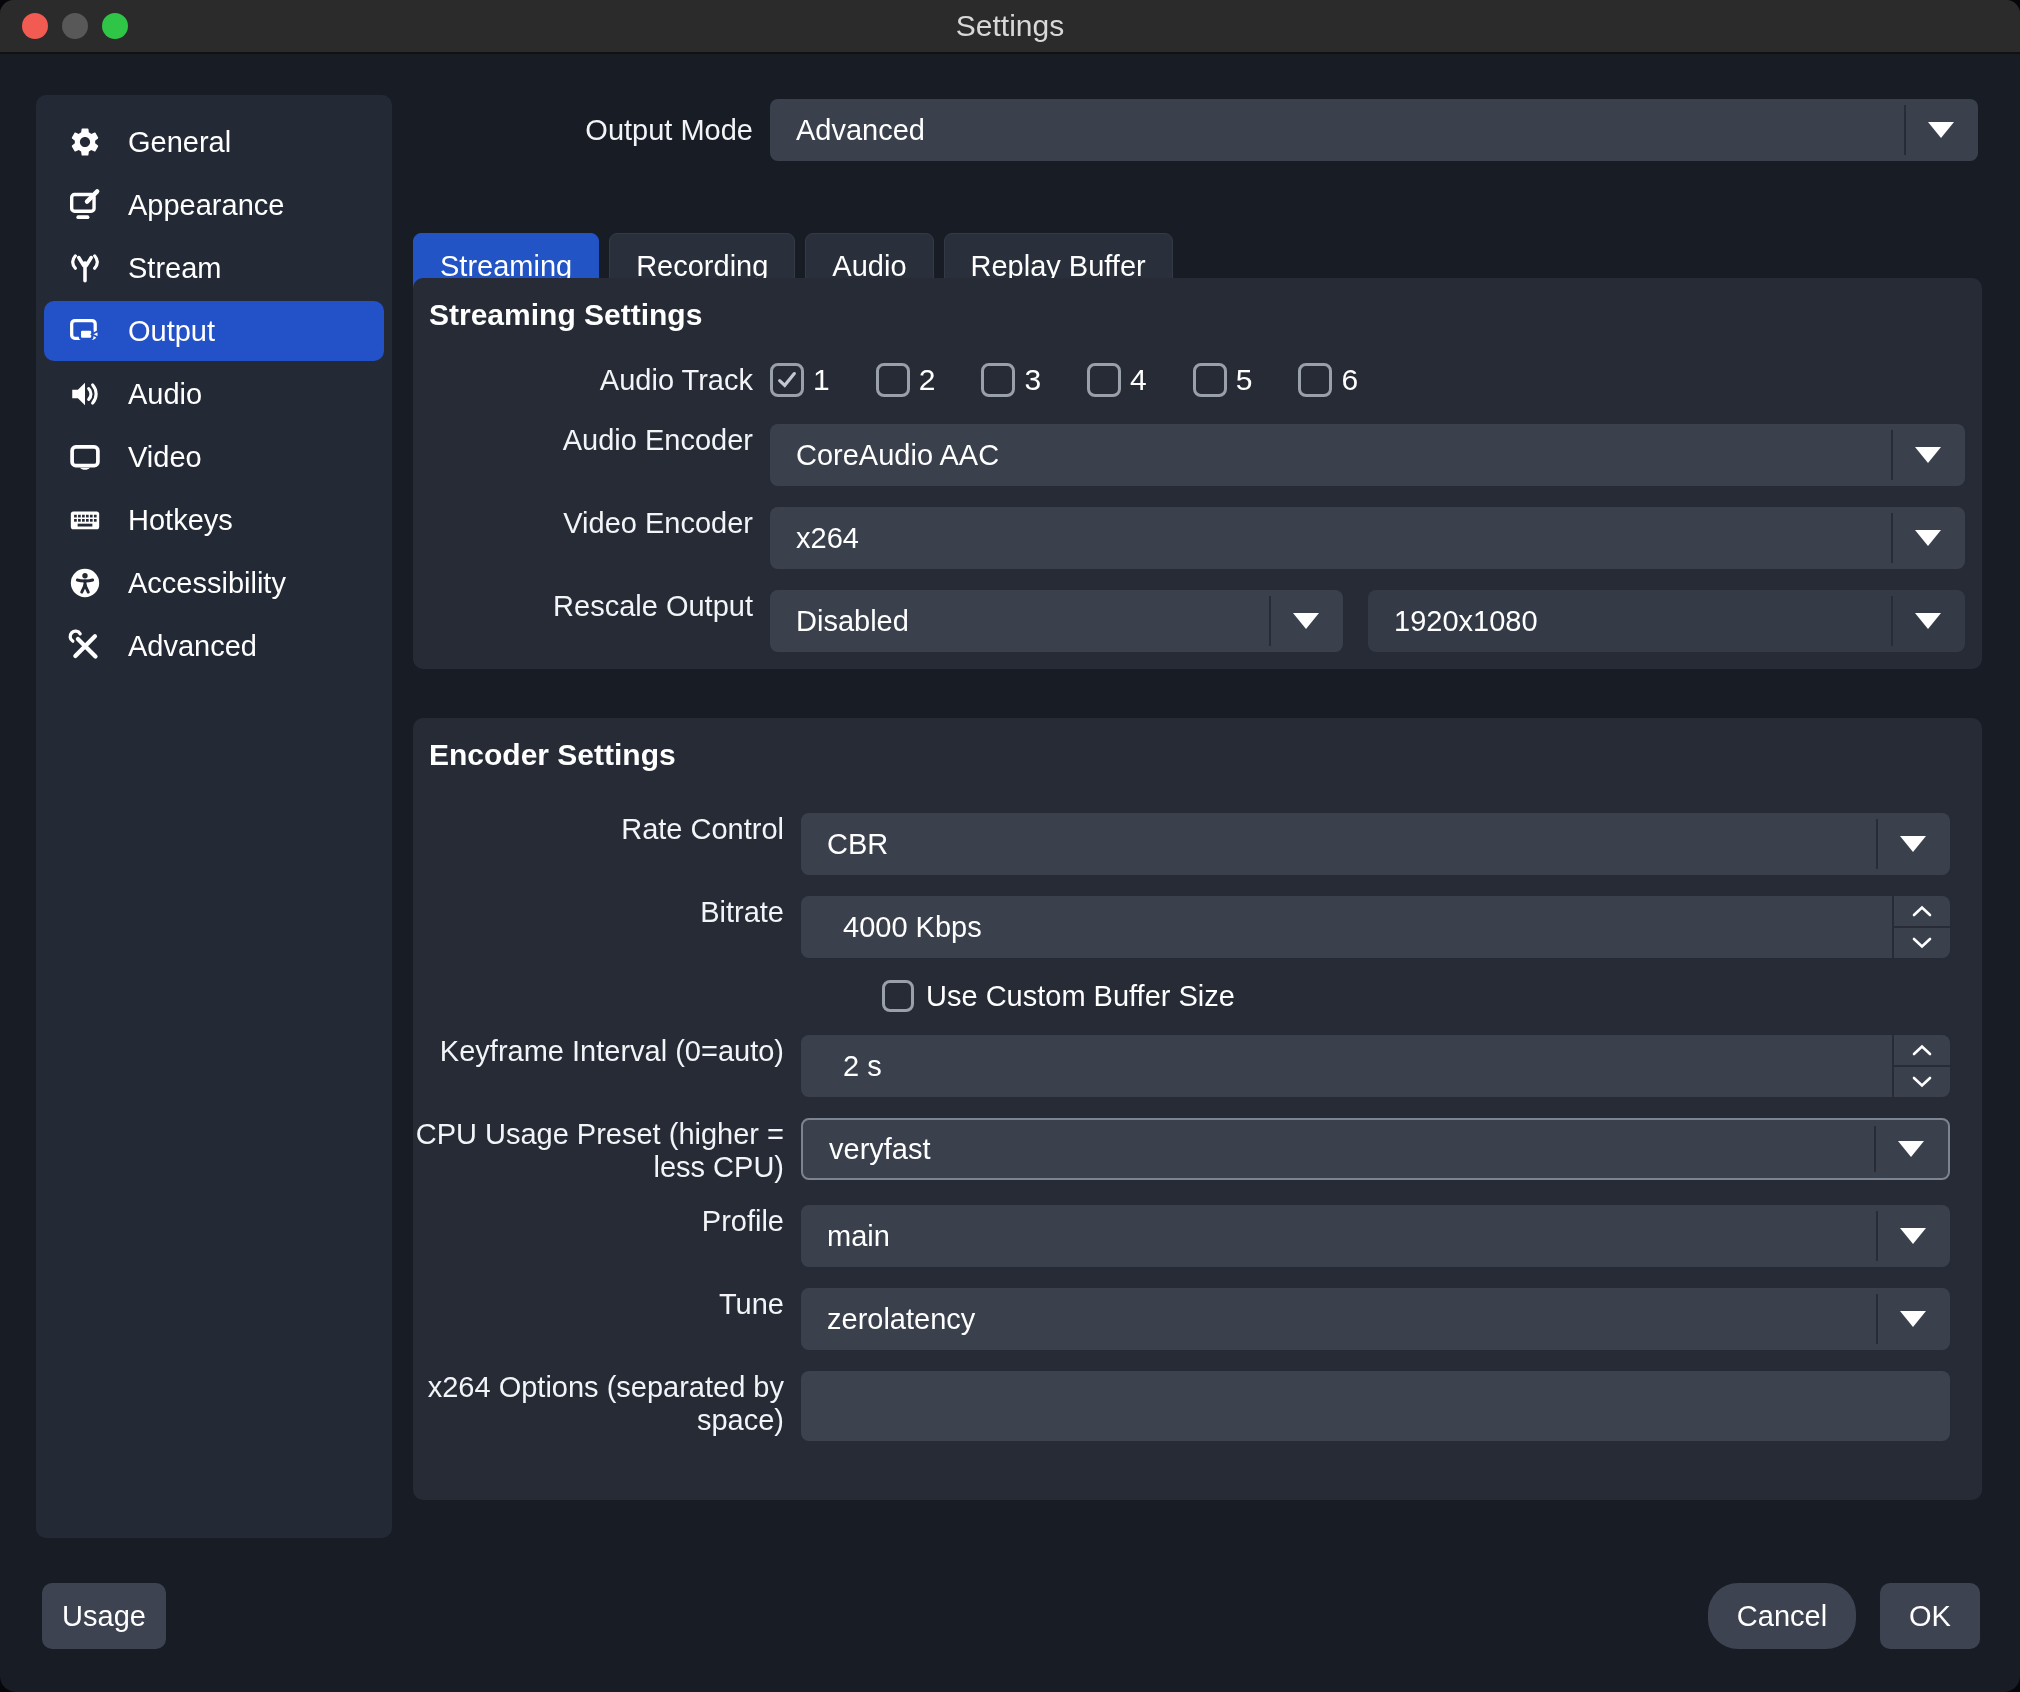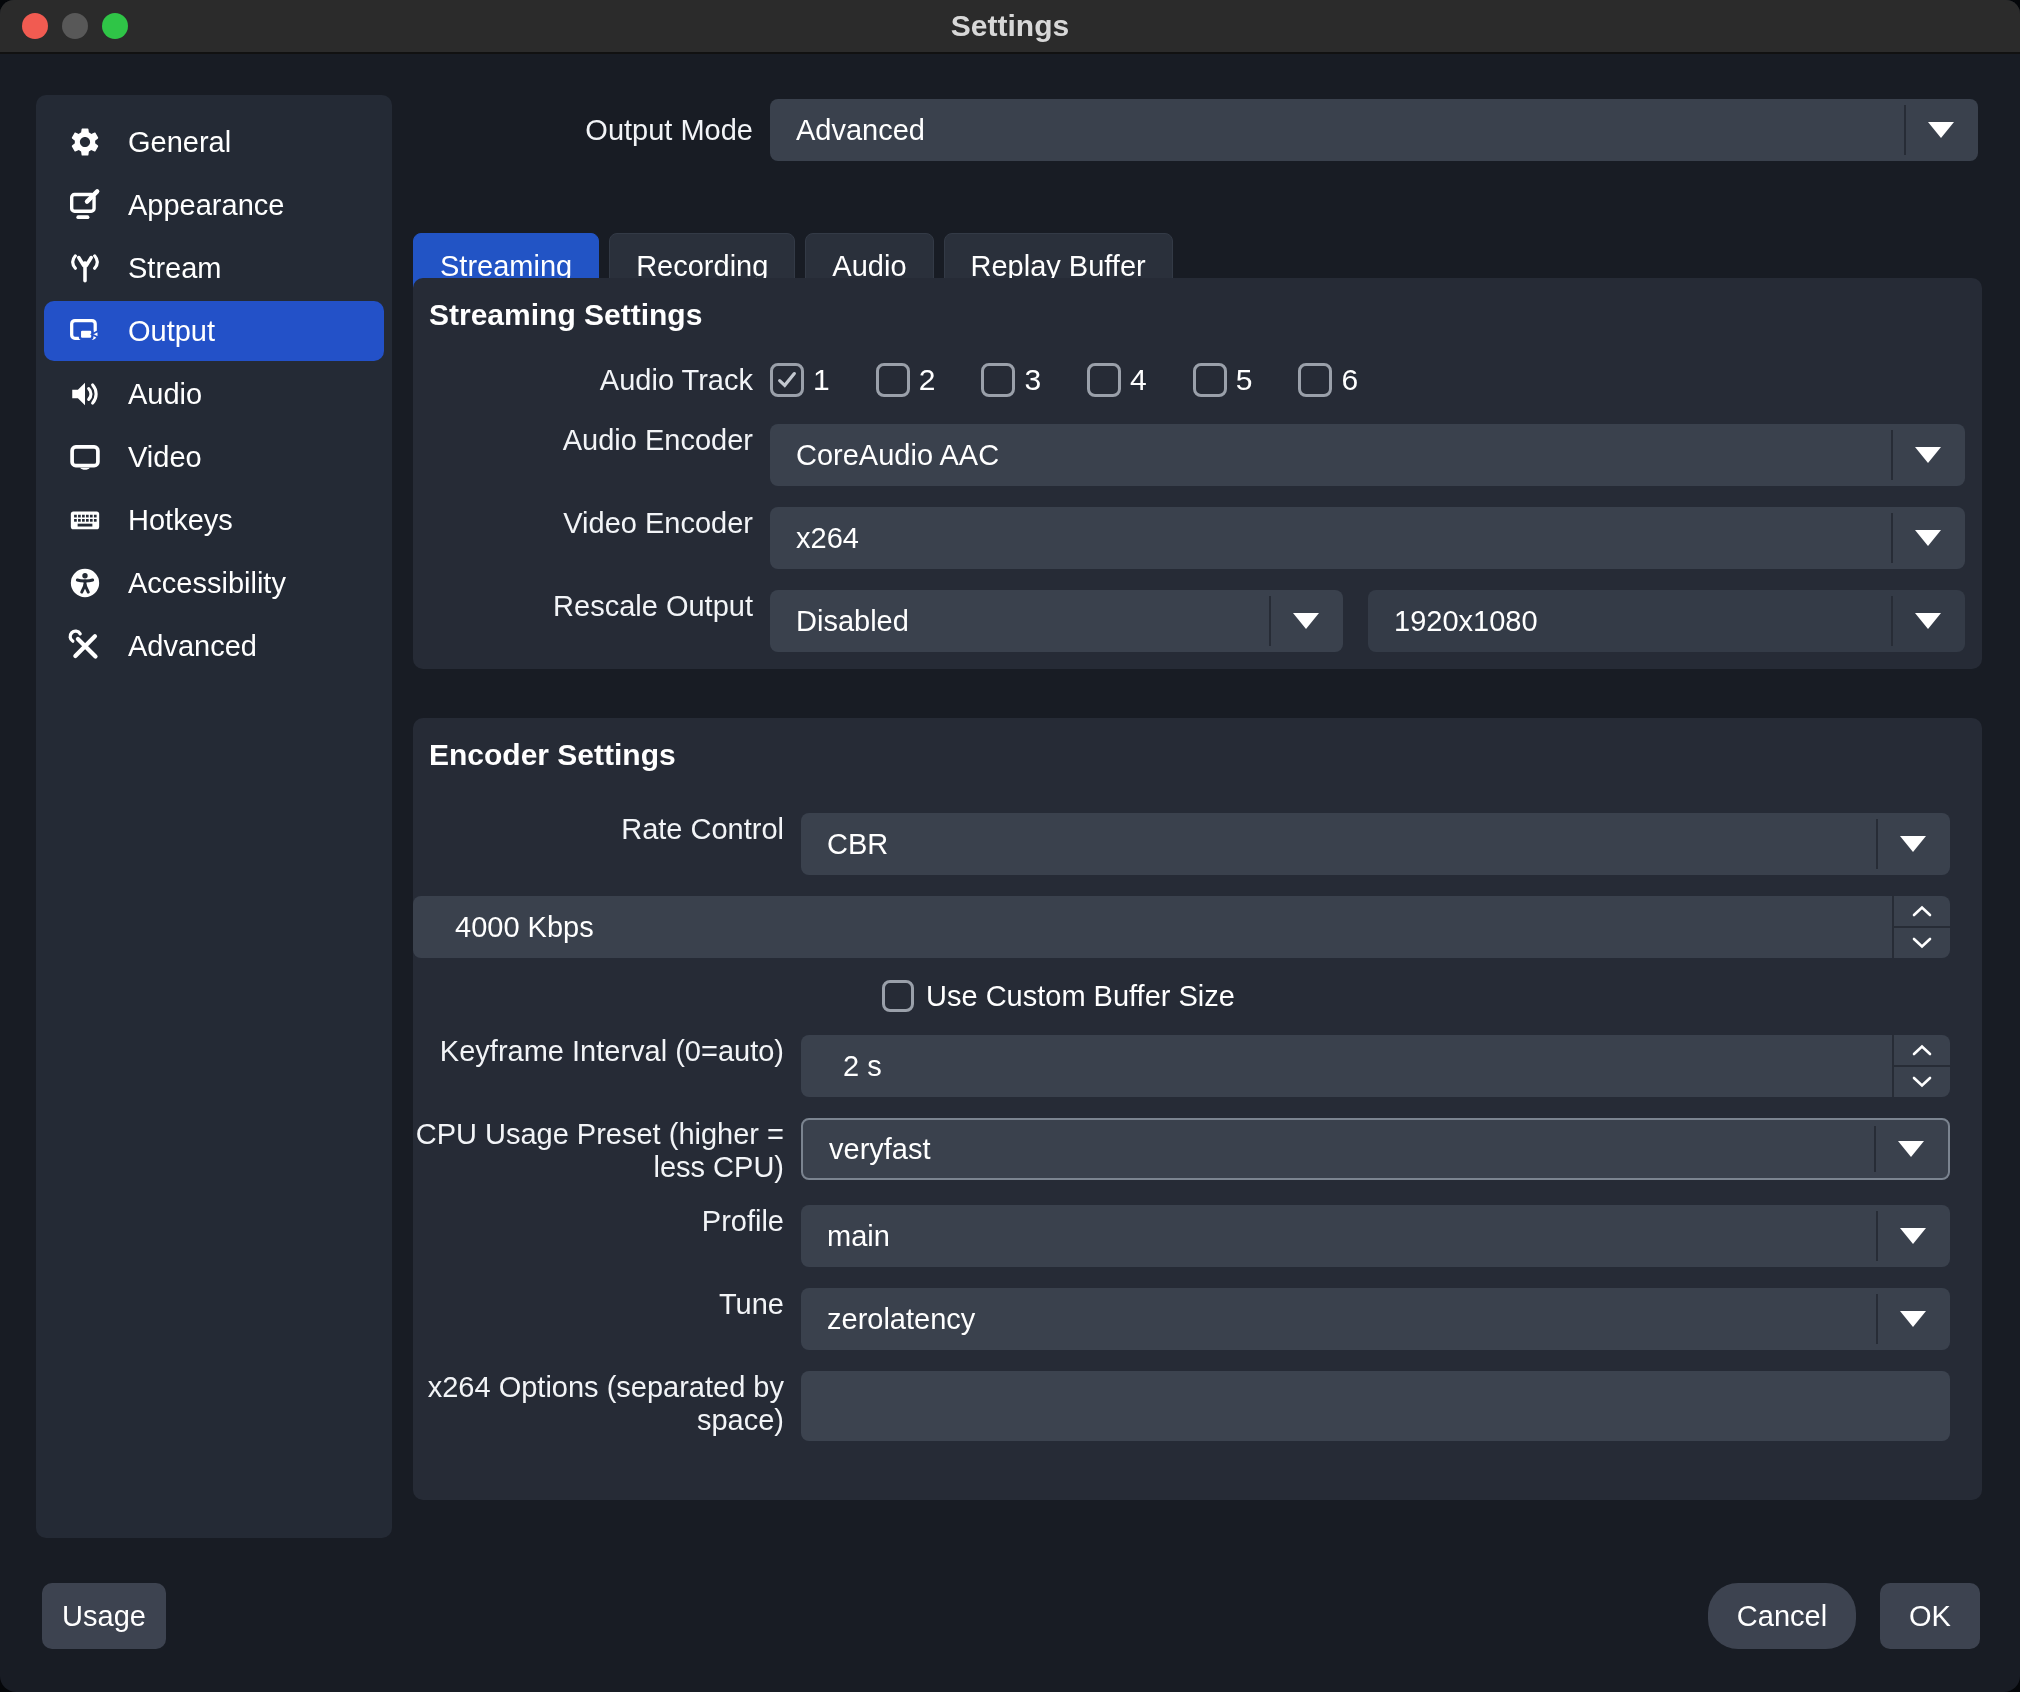--- a/index.html
+++ b/index.html
@@ -3,21 +3,21 @@
 <meta charset="utf-8">
 <style>
   html,body{margin:0;padding:0;background:#05070a;}
   body{width:2020px;height:1692px;position:relative;font-family:"Liberation Sans",sans-serif;
        -webkit-font-smoothing:antialiased;color:#fff;overflow:hidden;}
   .app{position:absolute;inset:0;background:#181c24;border-radius:14px 14px 16px 16px;overflow:hidden;}
 
   
   .titlebar{position:absolute;top:0;left:0;right:0;height:52px;background:#2b2b2b;
             border-bottom:2px solid #111;display:flex;align-items:center;justify-content:center;}
-  .titlebar-title{font-size:30px;font-weight:700;color:#d8d8d8;}
+  .titlebar-title{font-size:30px;font-weight:400;color:#d8d8d8;}
   .lights{position:absolute;left:22px;top:13px;display:flex;gap:14px;}
   .light{width:26px;height:26px;border-radius:50%;}
   .light.red{background:#f15b51;}
   .light.gray{background:#585858;}
   .light.green{background:#2fc547;}
 
   
   .sidebar{position:absolute;left:36px;top:95px;width:356px;height:1443px;background:#242a35;border-radius:10px;padding-top:14px;box-sizing:border-box;}
   .side-item{height:60px;margin:3px 8px;display:flex;align-items:center;gap:26px;padding-left:24px;border-radius:10px;cursor:default;}
   .side-item .icon{width:34px;height:34px;flex:0 0 34px;display:flex;align-items:center;justify-content:center;}
@@ -299,20 +299,21 @@
     <div class="row" style="margin-top:41px;">
       <div class="row-label">Rate Control</div>
       <div class="dd grow">
         <span class="dd-value">CBR</span>
         <span class="dd-sep"></span>
         <span class="dd-arrow"></span>
       </div>
     </div>
 
     <div class="row">
+      <div class="row-label">Bitrate</div>
       <div class="spin">
         <span class="spin-value">4000 Kbps</span>
         <span class="spin-ctl">
           <span class="spin-btn">
               <svg viewBox="0 0 22 12">
                 <path d="M3 10 L11 2.6 L19 10" stroke="#fff" stroke-width="2.6" fill="none" stroke-linecap="round"></path>
               </svg>
             </span>
           <span class="spin-btn">
               <svg viewBox="0 0 22 12">

